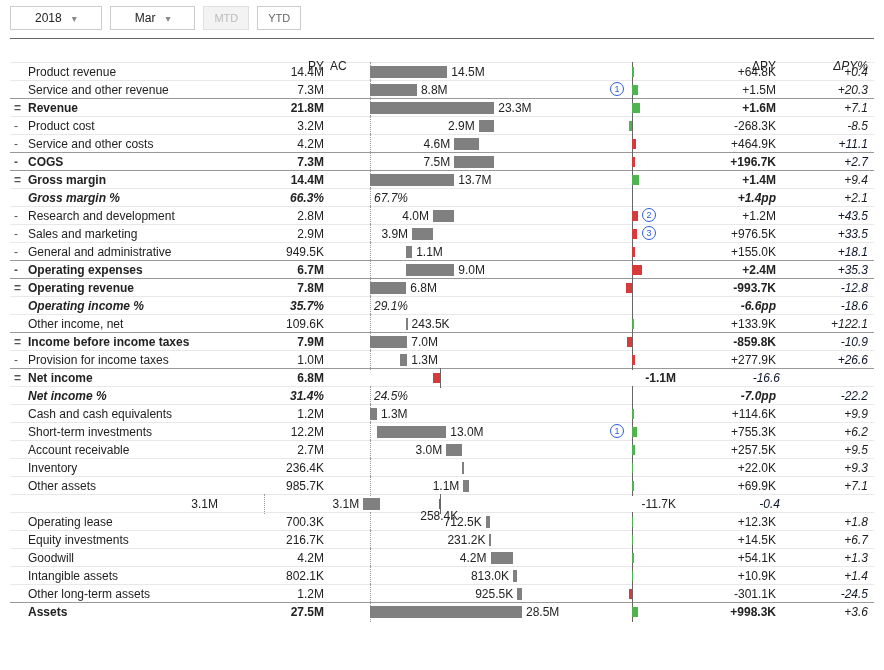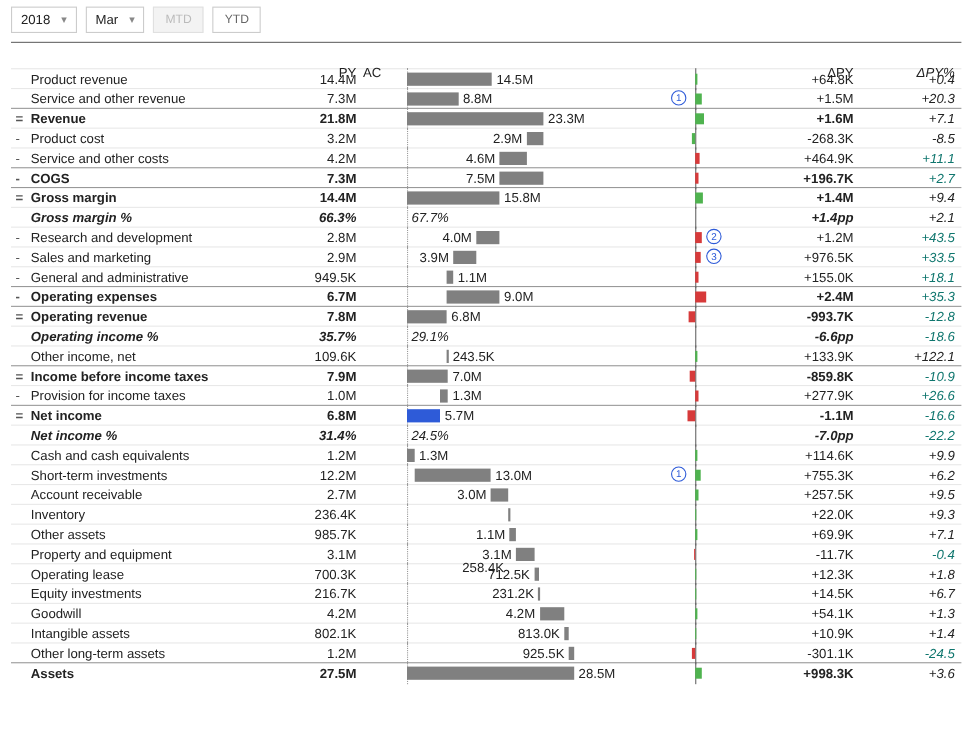--- a/index.html
+++ b/index.html
@@ -6,21 +6,21 @@
   body {
     font-family: "Segoe UI", Arial, sans-serif;
     font-size: 12px;
     color: #222;
     margin: 0;
     padding: 6px 10px 20px 10px;
     width: 884px;
   }
   .toolbar { display: flex; gap: 8px; align-items: center; margin-bottom: 8px; }
   .select {
-    border: 1px solid #ccc; height: 24px; padding: 0 8px; display: flex;
+    border: 1px solid #ccc; height: 24px; padding: 0 24px; display: flex;
     align-items: center; gap: 10px; background: #fff; cursor: pointer;
   }
   .select .chev { font-size: 10px; color: #888; }
   .btn {
     height: 24px; padding: 0 10px; border: 1px solid #ccc; background: #fff;
     display: flex; align-items: center; cursor: pointer; font-size: 11px; color:#666;
   }
   .btn.disabled { background:#f3f3f3; color:#bbb; border-color:#e0e0e0; }
 
   #report { position: relative; }
@@ -66,21 +66,21 @@
   .dpy-cell .bar.green { background:#4fb34f; }
   .dpy-cell .bar.red { background:#d73a3a; }
   .dpy-cell .ann {
     position:absolute; top:1px; width:14px; height:14px; border:1.5px solid #2e5bd8;
     border-radius:50%; font-size:9px; color:#2e5bd8; text-align:center; line-height:13px;
     background:#fff;
   }
 
   .dpyv { text-align: right; padding-right: 6px; white-space:nowrap; }
   .dpypv { text-align: right; padding-right: 2px; font-style: italic; white-space:nowrap; }
-  .neg { color:#0f766e; }
+  .neg { color:#0f172a; }
   .pos { color:#222; }
 
   .hrule { border-top:1px solid #666; }
 </style>
 </head>
 <body>
 
 <div class="toolbar">
   <div class="select">
     <span>2018</span>
@@ -198,21 +198,21 @@
         </div>
         <div class="dpyv">+196.7K</div>
         <div class="dpypv neg">+2.7</div>
       </div>
       <div class="row bold sep-strong">
         <div class="label"><span class="sign">=</span><span>Gross margin</span></div>
         <div class="pyv">14.4M</div>
         <div class="ac-cell">
           <div class="axis"></div>
           <div class="bar" style="left: 40px; width: 84.2667px;"></div>
-          <div class="acv" style="left: 128.267px;">15.8M</div>
+          <div class="acv" style="left: 128.267px;">13.7M</div>
         </div>
         <div class="dpy-cell">
           <div class="axis"></div>
           <div class="bar green" style="left: 110px; width: 7px;"></div>
         </div>
         <div class="dpyv">+1.4M</div>
         <div class="dpypv pos">+9.4</div>
       </div>
       <div class="row bold italic">
         <div class="label"><span>Gross margin %</span></div>
@@ -358,25 +358,20 @@
         <div class="dpy-cell">
           <div class="axis"></div>
           <div class="bar red" style="left: 110px; width: 3px;"></div>
         </div>
         <div class="dpyv">+277.9K</div>
         <div class="dpypv neg">+26.6</div>
       </div>
       <div class="row bold sep-strong">
         <div class="label"><span class="sign">=</span><span>Net income</span></div>
         <div class="pyv">6.8M</div>
-        <div class="ac-cell">
-          <div class="axis"></div>
-          <div class="bar blue" style="left: 40px; width: 30.4px;"></div>
-          <div class="acv" style="left: 74.4px;">5.7M</div>
-        </div>
         <div class="dpy-cell">
           <div class="axis"></div>
           <div class="bar red" style="left: 103px; width: 7px;"></div>
         </div>
         <div class="dpyv">-1.1M</div>
         <div class="dpypv neg">-16.6</div>
       </div>
       <div class="row bold italic">
         <div class="label"><span>Net income %</span></div>
         <div class="pyv">31.4%</div>
@@ -460,21 +455,20 @@
           <div class="acv" style="left: 129.333px; transform: translateX(-100%);">1.1M</div>
         </div>
         <div class="dpy-cell">
           <div class="axis"></div>
           <div class="bar green" style="left: 110px; width: 2px;"></div>
         </div>
         <div class="dpyv">+69.9K</div>
         <div class="dpypv pos">+7.1</div>
       </div>
       <div class="row">
-        <div class="label"><span>Property and equipment</span></div>
         <div class="pyv">3.1M</div>
         <div class="ac-cell">
           <div class="axis"></div>
           <div class="bar wf" style="left: 139.2px; width: 16.5333px;"></div>
           <div class="acv" style="left: 135.2px; transform: translateX(-100%);">3.1M</div>
         </div>
         <div class="dpy-cell">
           <div class="axis"></div>
           <div class="bar red" style="left: 109px; width: 1px;"></div>
         </div>

